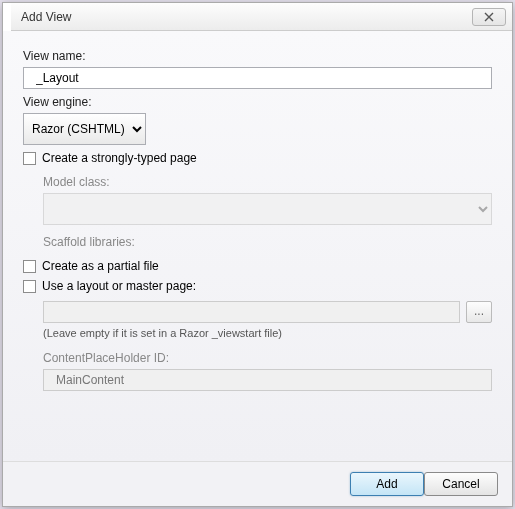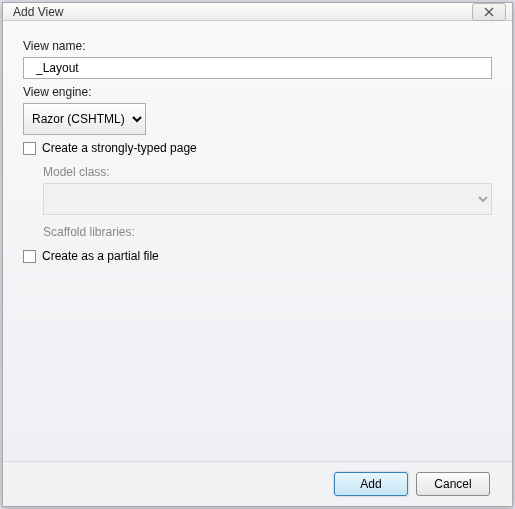--- a/index.html
+++ b/index.html
@@ -1,38 +1,38 @@
 <!DOCTYPE html>
 <html><head>
 <meta charset="utf-8">
 <style>
 * { box-sizing: border-box; font-family: 'Segoe UI', Tahoma, sans-serif; font-size: 12px; }
 body { margin: 0; background: #e8e4f0; padding: 2px; }
 .dialog { width: 511px; height: 505px; background: #fff; border: 1px solid #aaa; box-shadow: 0 2px 10px rgba(0,0,0,0.3); display: flex; flex-direction: column; }
-.titlebar { height: 18px; background: linear-gradient(#fdfdfd, #ececec); border-bottom: 1px solid #ccc; display: flex; align-items: center; padding: 0 6px 0 10px; }
+.titlebar { height: 28px; background: linear-gradient(#fdfdfd, #ececec); border-bottom: 1px solid #ccc; display: flex; align-items: center; padding: 0 6px 0 10px; margin-left: 8px; }
 .title { flex: 1; color: #333; }
 .closebtn { width: 34px; height: 18px; background: linear-gradient(#f5f5f5,#e5e5e5); border: 1px solid #b5b5b5; border-radius: 3px; display: flex; align-items: center; justify-content: center; cursor: default; }
 .closebtn svg { width: 10px; height: 10px; }
 .content { flex: 1; padding: 18px 20px 8px 20px; background: linear-gradient(180deg,#f9f9fb,#f0f0f4); display: flex; flex-direction: column; }
 .label { color: #222; margin-bottom: 4px; }
 .label.disabled { color: #888; }
 .text-input { width: 100%; height: 22px; border: 1px solid #abadb3; padding: 2px 12px; background: #fff; }
 .text-input.disabled { background: #f0f0f0; color: #777; border-color: #ccc; }
 .combo { position: relative; display: inline-block; }
 .combo select { height: 32px; border: 1px solid #abadb3; background: linear-gradient(#fff,#e9e9e9); padding: 1px 4px; }
 .combo.full { width: 100%; }
 .combo.full select { width: 100%; }
 .combo.disabled select { background: #f0f0f0; color: #888; border-color: #ccc; }
 .row { display: flex; align-items: center; gap: 6px; }
 .checkbox { width: 13px; height: 13px; border: 1px solid #8c8c8c; background: #fff; display: inline-flex; align-items: center; justify-content: center; }
 .checkbox.disabled { border-color: #c5c5c5; background: #f4f4f4; }
 .checkbox.checked::after { content: '✓'; font-size: 10px; color: #555; }
 .indent { margin-left: 20px; }
 .spacer { flex: 1; }
-.footer { border-top: 1px solid #ddd; padding: 10px 22px; display: flex; justify-content: flex-end; gap: 8px; background: #f2f2f5; }
+.footer { border-top: 1px solid #ddd; padding: 10px 14px; display: flex; justify-content: flex-end; background: #f2f2f5; }
 .btn { width: 74px; height: 24px; border: 1px solid #8a8a8a; border-radius: 3px; background: linear-gradient(#fdfdfd,#e4e4e4); text-align: center; line-height: 22px; cursor: default; }
 .btn.primary { border: 1px solid #3c7fb1; background: linear-gradient(#eaf6fd,#c4e5f6); box-shadow: 0 0 2px rgba(60,127,177,0.5); }
 .hint { font-size: 11px; color: #555; margin-top: 4px; }
 .browse-row { display: flex; gap: 6px; align-items: center; }
 .browse-btn { width: 26px; height: 22px; border: 1px solid #bbb; background: linear-gradient(#fdfdfd,#e8e8e8); border-radius: 2px; text-align: center; line-height: 18px; color: #666; }
 .section { margin-bottom: 6px; }
 </style>
 </head>
 <body>
 
@@ -76,20 +76,35 @@
       </div>
     </div>
 
     <div class="section">
       <div class="row">
         <span class="checkbox"></span>
         <span>Create as a partial file</span>
       </div>
     </div>
 
+    <div class="section">
+      <div class="row">
+        <span class="checkbox"></span>
+        <span>Use a layout or master page:</span>
+      </div>
+      <div class="indent" style="margin-top:8px">
+        <div class="browse-row">
+          <input class="text-input disabled" disabled="" style="flex: 1 1 0%;" value="">
+          <div class="browse-btn">...</div>
+        </div>
+        <div class="hint">(Leave empty if it is set in a Razor _viewstart file)</div>
+        <div class="label disabled" style="margin-top:12px">ContentPlaceHolder ID:</div>
+        <input class="text-input disabled" disabled="" value="MainContent" style="">
+      </div>
+    </div>
 
     <div class="spacer"></div>
   </div>
 
   <div class="footer">
     <div class="btn primary">Add</div>
     <div class="btn">Cancel</div>
   </div>
 </div>
 

